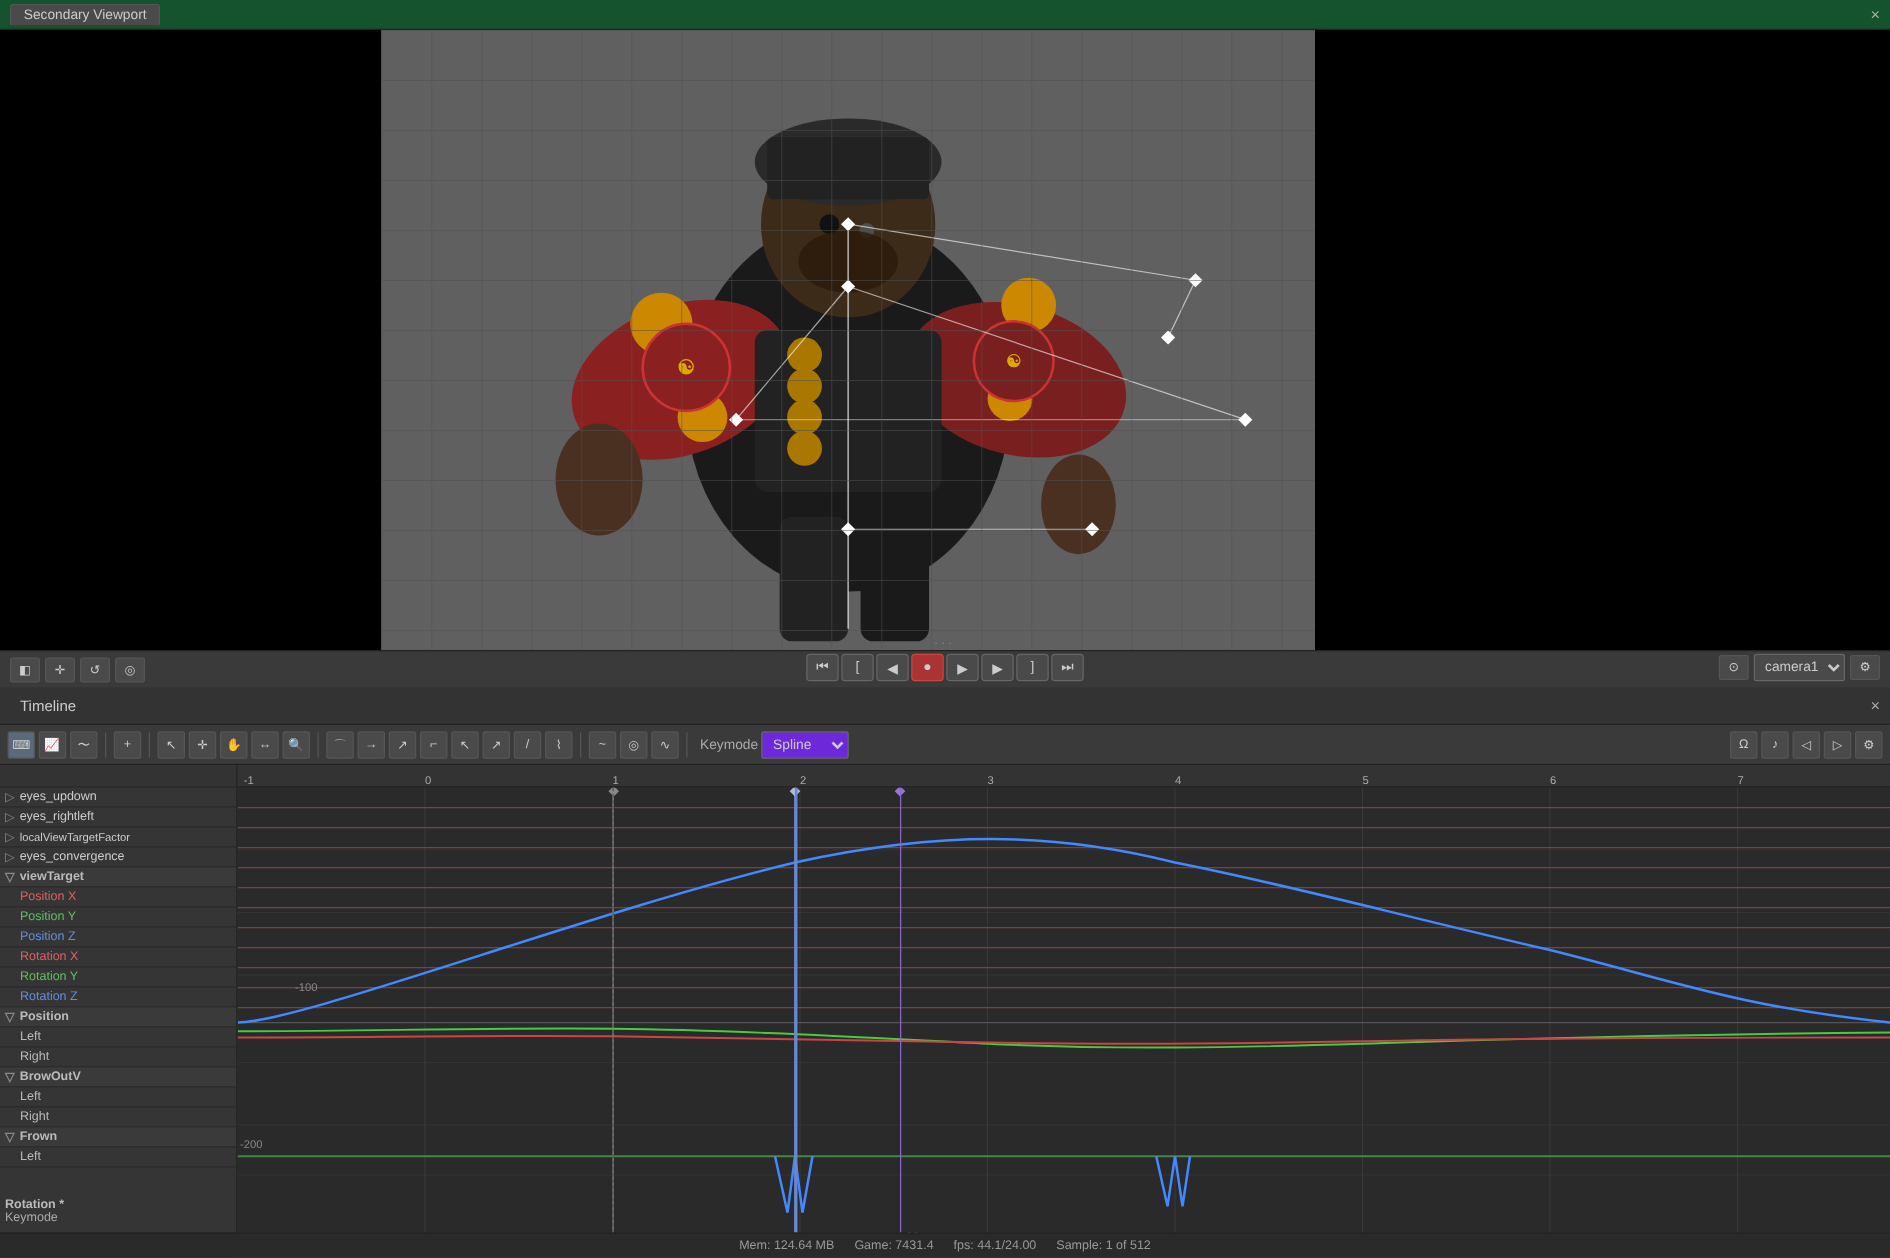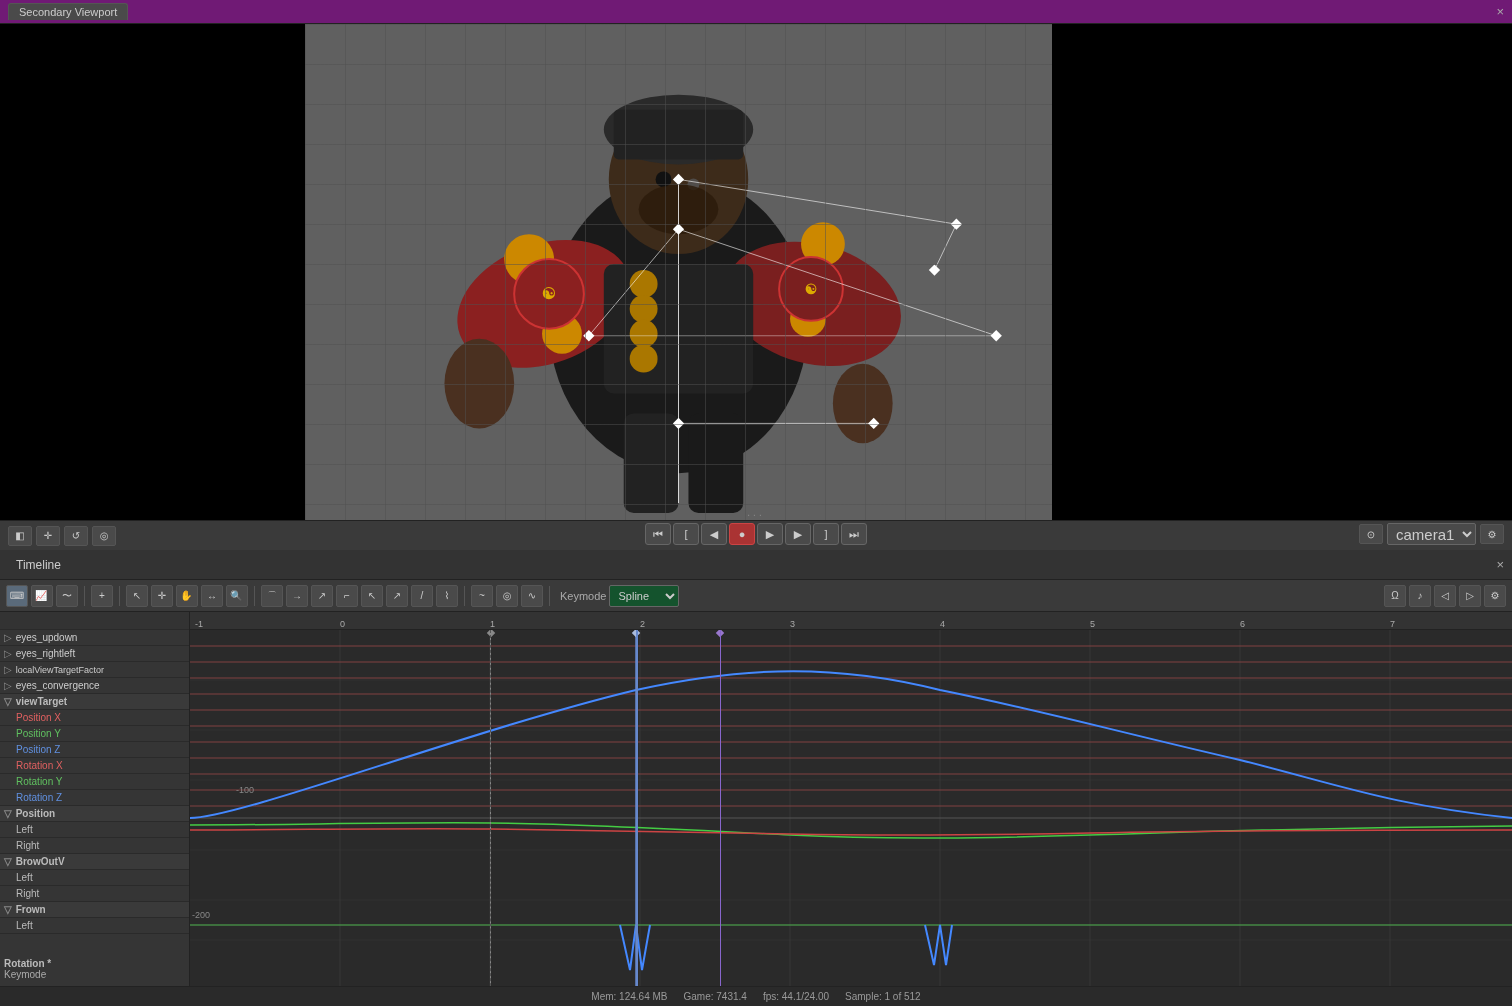--- a/index.html
+++ b/index.html
@@ -15,21 +15,21 @@
 
     
     .viewport-section {
       width: 100%;
       height: 550px;
       background: #2a2a2a;
       position: relative;
     }
 
     .viewport-tab-bar {
-      background: #701a75;
+      background: #14532d;
       height: 24px;
       display: flex;
       align-items: center;
       padding: 0 8px;
       border-bottom: 1px solid #222;
     }
     .viewport-tab {
       background: #4a4a4a;
       color: #ccc;
       padding: 2px 10px;
@@ -178,21 +178,21 @@
       display: flex;
       align-items: center;
       gap: 4px;
     }
     .camera-select {
       background: #4a4a4a;
       border: 1px solid #666;
       color: #ccc;
       height: 22px;
       padding: 0 4px;
-      font-size: 15px;
+      font-size: 11px;
       border-radius: 2px;
     }
     .dots-separator {
       position: absolute;
       bottom: 32px;
       left: 50%;
       transform: translateX(-50%);
       color: #888;
       font-size: 10px;
       letter-spacing: 3px;
@@ -246,21 +246,21 @@
       display: flex;
       align-items: center;
       justify-content: center;
       cursor: pointer;
       font-size: 10px;
     }
     .tl-btn.active { background: #5a6a7a; }
     .tl-separator { width: 1px; height: 20px; background: #555; margin: 0 3px; }
     .keymode-label { color: #aaa; font-size: 11px; margin-left: 4px; }
     .keymode-select {
-      background: #14532d;
+      background: #6d28d9;
       border: 1px solid #666;
       color: #ccc;
       height: 22px;
       padding: 0 4px;
       font-size: 11px;
       border-radius: 2px;
       min-width: 70px;
     }
     .tl-right-btns {
       margin-left: auto;

